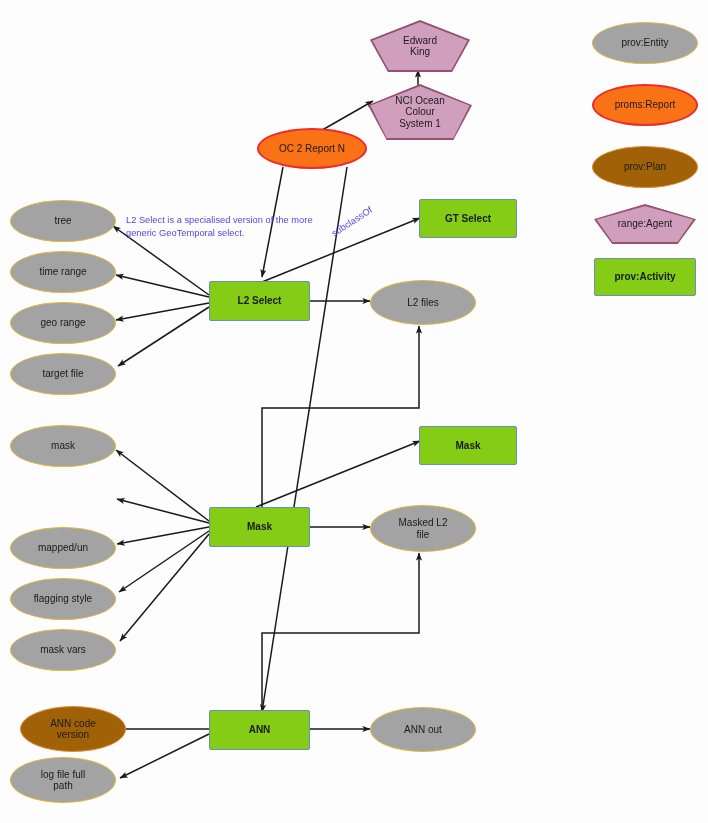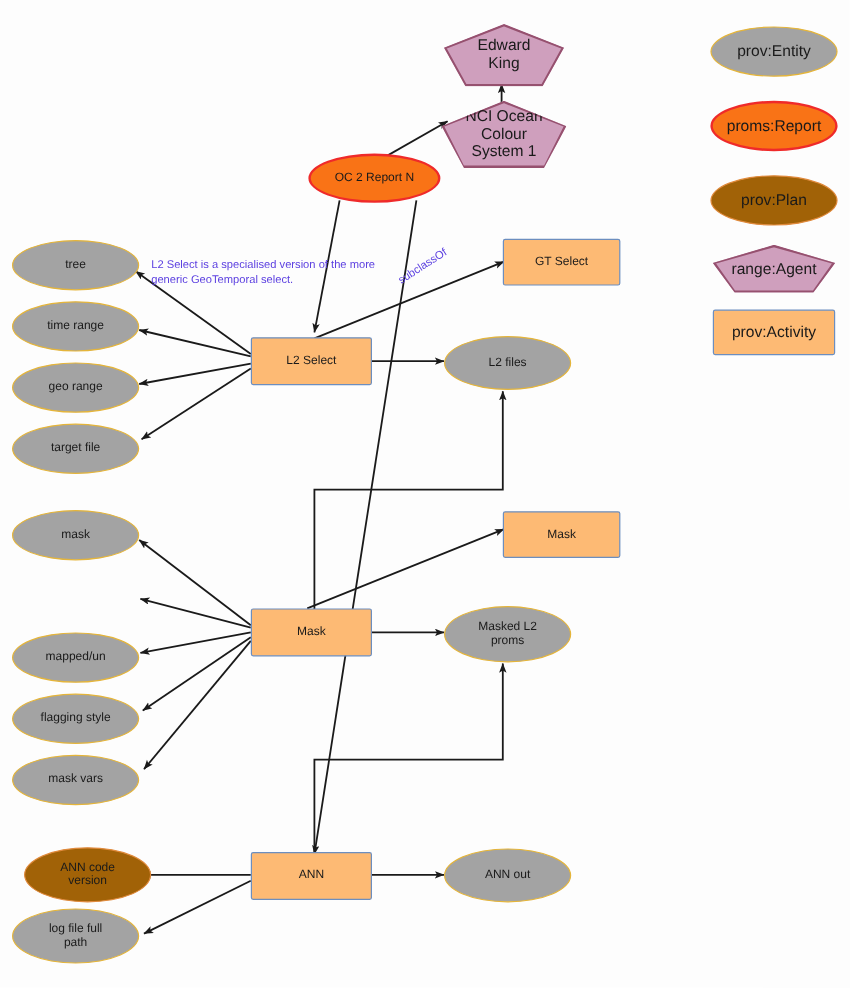--- a/index.html
+++ b/index.html
@@ -11,34 +11,34 @@
   #canvas{position:absolute;left:0;top:0;width:708px;height:823px;}
   svg.edges{position:absolute;left:0;top:0;width:708px;height:823px;pointer-events:none;}
 
   .node{position:absolute;display:flex;align-items:center;justify-content:center;
         text-align:center;line-height:1.15;color:#1a1a1a;box-sizing:border-box;}
 
   .ellipse{border-radius:50%;}
   .entity{background:#a3a3a3;border:1.6px solid #e5b53a;}
   .plan{background:#a16207;border:1.6px solid #e08a3c;}
   .report{background:#f97316;border:2.4px solid #ef2a2a;}
-  .activity{background:#fdba74;border:1.6px solid #6c8ebf;border-radius:2px;}
+  .activity{background:#84cc16;border:1.6px solid #6c8ebf;border-radius:2px;font-weight:bold;}
 
   .agent{position:absolute;display:flex;align-items:center;justify-content:center;
          text-align:center;line-height:1.15;color:#1a1a1a;
          background:#cf9fbd;border:0;
          clip-path:polygon(50% 0%, 100% 38%, 82% 100%, 18% 100%, 0% 38%);}
   .agent .agent-border{position:absolute;left:0;top:0;width:100%;height:100%;}
 
   .note{position:absolute;color:#5b3fe0;font-size:9.3px;line-height:1.35;
         white-space:pre-line;text-align:left;}
   .edge-label{position:absolute;color:#5b3fe0;font-size:9.3px;}
 
   .legend{position:absolute;}
-  .fs9{font-size:13px;}
+  .fs9{font-size:10px;}
   .fs10{font-size:10px;}
 </style>
 </head>
 <body>
 
 <div id="canvas">
 
   <svg class="edges" viewBox="0 0 708 823" xmlns="http://www.w3.org/2000/svg">
     <defs>
       <marker id="ah" markerWidth="9" markerHeight="9" refX="7.6" refY="3.1" orient="auto" markerUnits="userSpaceOnUse">
@@ -159,21 +159,21 @@
   <div class="node ellipse entity" style="left:10px;top:757px;width:106px;height:46px;">
     <span class="fs10" style="white-space:pre-line;">log file full
 path</span>
   </div>
 
   <div class="node ellipse entity" style="left:370px;top:280px;width:106px;height:45px;">
     <span class="fs10">L2 files</span>
   </div>
   <div class="node ellipse entity" style="left:370px;top:505px;width:106px;height:47px;">
     <span class="fs10" style="white-space:pre-line;">Masked L2
-proms</span>
+file</span>
   </div>
   <div class="node ellipse entity" style="left:370px;top:707px;width:106px;height:45px;">
     <span class="fs10">ANN out</span>
   </div>
 
   <div class="note" style="left:126px;top:214px;width:215px;">L2 Select is a specialised version of the more
 generic GeoTemporal select.</div>
 
   <div class="edge-label" style="left:330px;top:230px;transform:rotate(-33deg);transform-origin:left top;">subclassOf</div>
 

